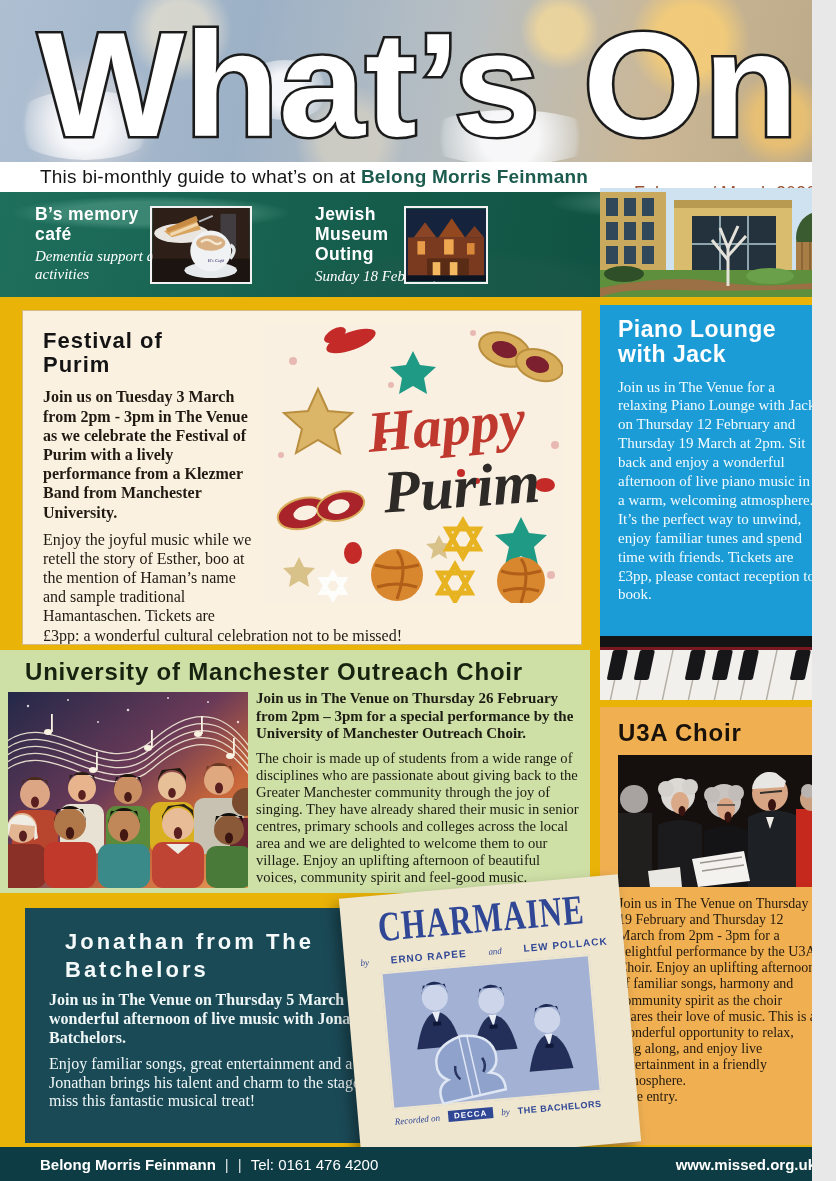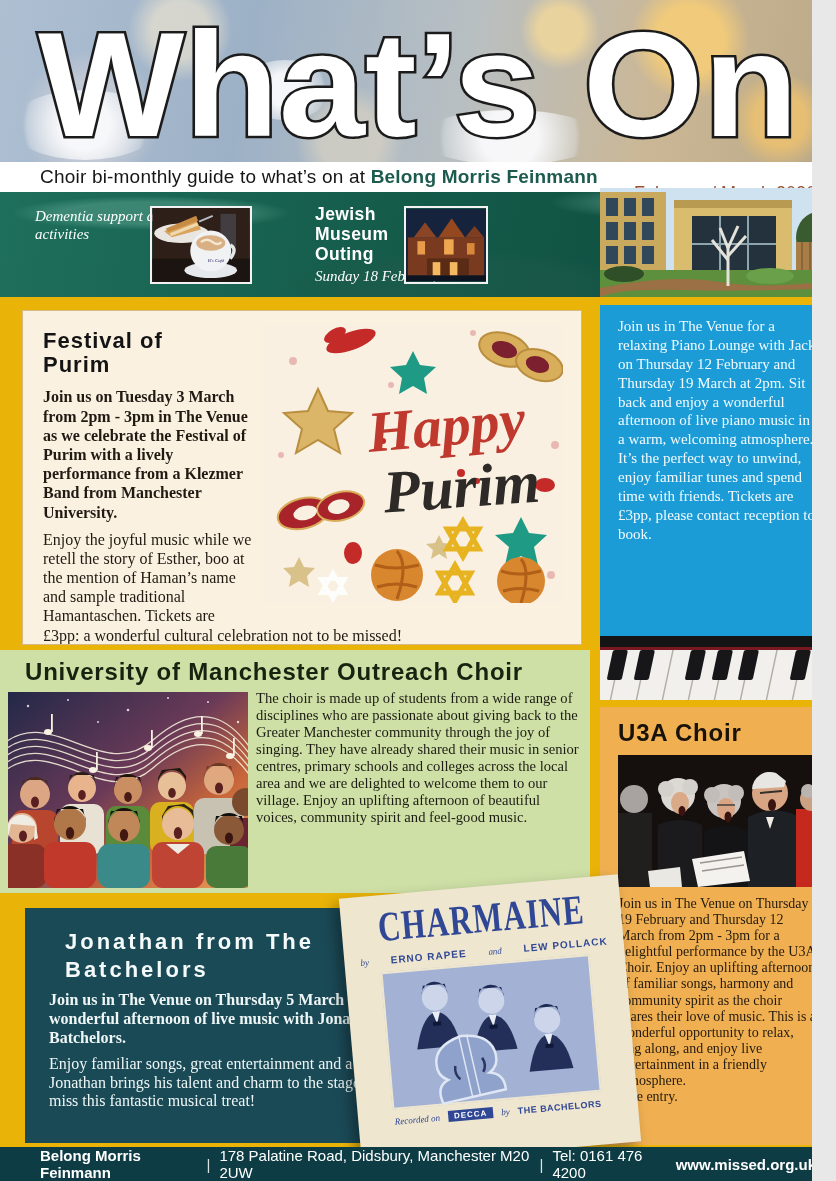--- a/index.html
+++ b/index.html
@@ -107,28 +107,29 @@
     <div class="frost" style="left:10px;top:90px;width:150px;height:70px;"></div>
     <div class="frost" style="left:420px;top:110px;width:180px;height:55px;"></div>
     <div class="frost" style="left:240px;top:60px;width:90px;height:60px;"></div>
     <svg class="wo-svg" width="836" height="150" viewBox="0 0 836 150">
       <text x="418" y="128" text-anchor="middle" textLength="760" lengthAdjust="spacingAndGlyphs" font-family="Liberation Sans, sans-serif" font-weight="bold" font-size="148" fill="#ffffff" stroke="#1b1b1b" stroke-width="5" paint-order="stroke">What’s On</text>
     </svg>
   </div>
 
   <div class="subtitle-bar">
     <div class="subtitle-text">
-      <span>Choir bi-monthly guide to what’s on at</span>
+      <span>This bi-monthly guide to what’s on at</span>
       <b>Belong Morris Feinmann</b>
     </div>
     <div class="issue-date">February / March 2026</div>
   </div>
 
   <div class="banner">
     <div class="banner-item" style="left:35px;">
+      <div class="banner-title" style="width:120px;">B’s memory café</div>
       <div class="banner-sub" style="width:135px;">Dementia support and activities</div>
     </div>
 
     <svg class="banner-photo" style="left:150px;width:102px;height:78px;" viewBox="0 0 100 76">
       <rect width="100" height="76" fill="#2e2018"></rect>
       <rect y="52" width="100" height="24" fill="#1c1410"></rect>
       <rect x="70" y="6" width="16" height="34" fill="#4a4a52" opacity=".7"></rect>
       <ellipse cx="30" cy="26" rx="28" ry="10" fill="#e9e5e0"></ellipse>
       <path d="M12 24 L44 10 L50 22 L20 30 Z" fill="#d9a45e"></path>
       <path d="M14 21 L45 8 L47 13 L16 25 Z" fill="#c88b44"></path>
@@ -274,20 +275,21 @@
       <text x="185" y="120" text-anchor="middle" font-family="Liberation Serif,serif" font-style="italic" font-weight="bold" font-size="58" fill="#c0392e" transform="rotate(-5 185 120)">Happy</text>
       <text x="200" y="182" text-anchor="middle" font-family="Liberation Serif,serif" font-style="italic" font-weight="bold" font-size="60" fill="#2d2a27" transform="rotate(-4 200 182)">Purim</text>
     </svg>
     <div class="purim-title">Festival of Purim</div>
     <p class="serif lead">Join us on Tuesday 3 March from 2pm - 3pm in The Venue as we celebrate the Festival of Purim with a lively performance from a Klezmer Band from Manchester University.</p>
     <p class="serif">Enjoy the joyful music while we retell the story of Esther, boo at the mention of Haman’s name and sample traditional Hamantaschen. Tickets are £3pp: a wonderful cultural celebration not to be missed!</p>
   </div>
 
   <div class="piano-box">
     <div class="piano-inner">
+      <div class="piano-title">Piano Lounge with Jack</div>
       <p class="piano-body serif">Join us in The Venue for a relaxing Piano Lounge with Jack on Thursday 12 February and Thursday 19 March at 2pm. Sit back and enjoy a wonderful afternoon of live piano music in a warm, welcoming atmosphere. It’s the perfect way to unwind, enjoy familiar tunes and spend time with friends. Tickets are £3pp, please contact reception to book.</p>
     </div>
     <svg class="piano-keys" viewBox="0 0 234 64">
       <rect width="234" height="64" fill="#f2f0ec"></rect>
       <rect width="234" height="12" fill="#141414"></rect>
       <rect y="11" width="234" height="3" fill="#7a1822"></rect>
       <g transform="translate(14,0) skewX(-12)">
         <g stroke="#b3aea6" stroke-width="1.5">
           <line x1="10" y1="14" x2="10" y2="64"></line>
             <line x1="36" y1="14" x2="36" y2="64"></line>
@@ -418,20 +420,21 @@
           </g>
         <g>
             <rect x="198" y="154" width="46" height="42" rx="10" fill="#4a7a3a"></rect>
             <circle cx="221" cy="138" r="15" fill="#8a5a38"></circle>
             <path d="M206 136 a15 15 0 0 1 30 0 l-2 -12 -26 0 Z" fill="#12100e"></path>
             <ellipse cx="221" cy="146" rx="4" ry="5.5" fill="#3a1410"></ellipse>
           </g>
       </g>
     </svg>
     <div class="outreach-text">
+      <p class="serif lead">Join us in The Venue on Thursday 26 February from 2pm – 3pm for a special performance by the University of Manchester Outreach Choir.</p>
       <p class="serif">The choir is made up of students from a wide range of disciplines who are passionate about giving back to the Greater Manchester community through the joy of singing. They have already shared their music in senior centres, primary schools and colleges across the local area and we are delighted to welcome them to our village. Enjoy an uplifting afternoon of beautiful voices, community spirit and feel-good music.</p>
     </div>
   </div>
 
   <div class="u3a-box">
     <div class="u3a-title">U3A Choir</div>
     <svg class="u3a-photo" viewBox="0 0 199 132">
       <rect width="199" height="132" fill="#15100e"></rect>
       <g opacity=".9">
           <circle cx="16" cy="44" r="14" fill="#b9b4b0"></circle>
@@ -531,19 +534,18 @@
       <span class="charm-small-it">Recorded on</span>
       <span class="decca">DECCA</span>
       <span class="charm-small-it">by</span>
       <span class="charm-artist">THE BACHELORS</span>
     </div>
   </div>
 
   <div class="footer">
     <b>Belong Morris Feinmann</b>
     <span class="sep">|</span>
-    <span>178 Palatine Road, Didsbury, Manchester M20 2UW</span>
     <span class="sep">|</span>
     <span>Tel: 0161 476 4200</span>
     <span class="footer-site">www.missed.org.uk</span>
   </div>
 
 </div>
 
 </body></html>

